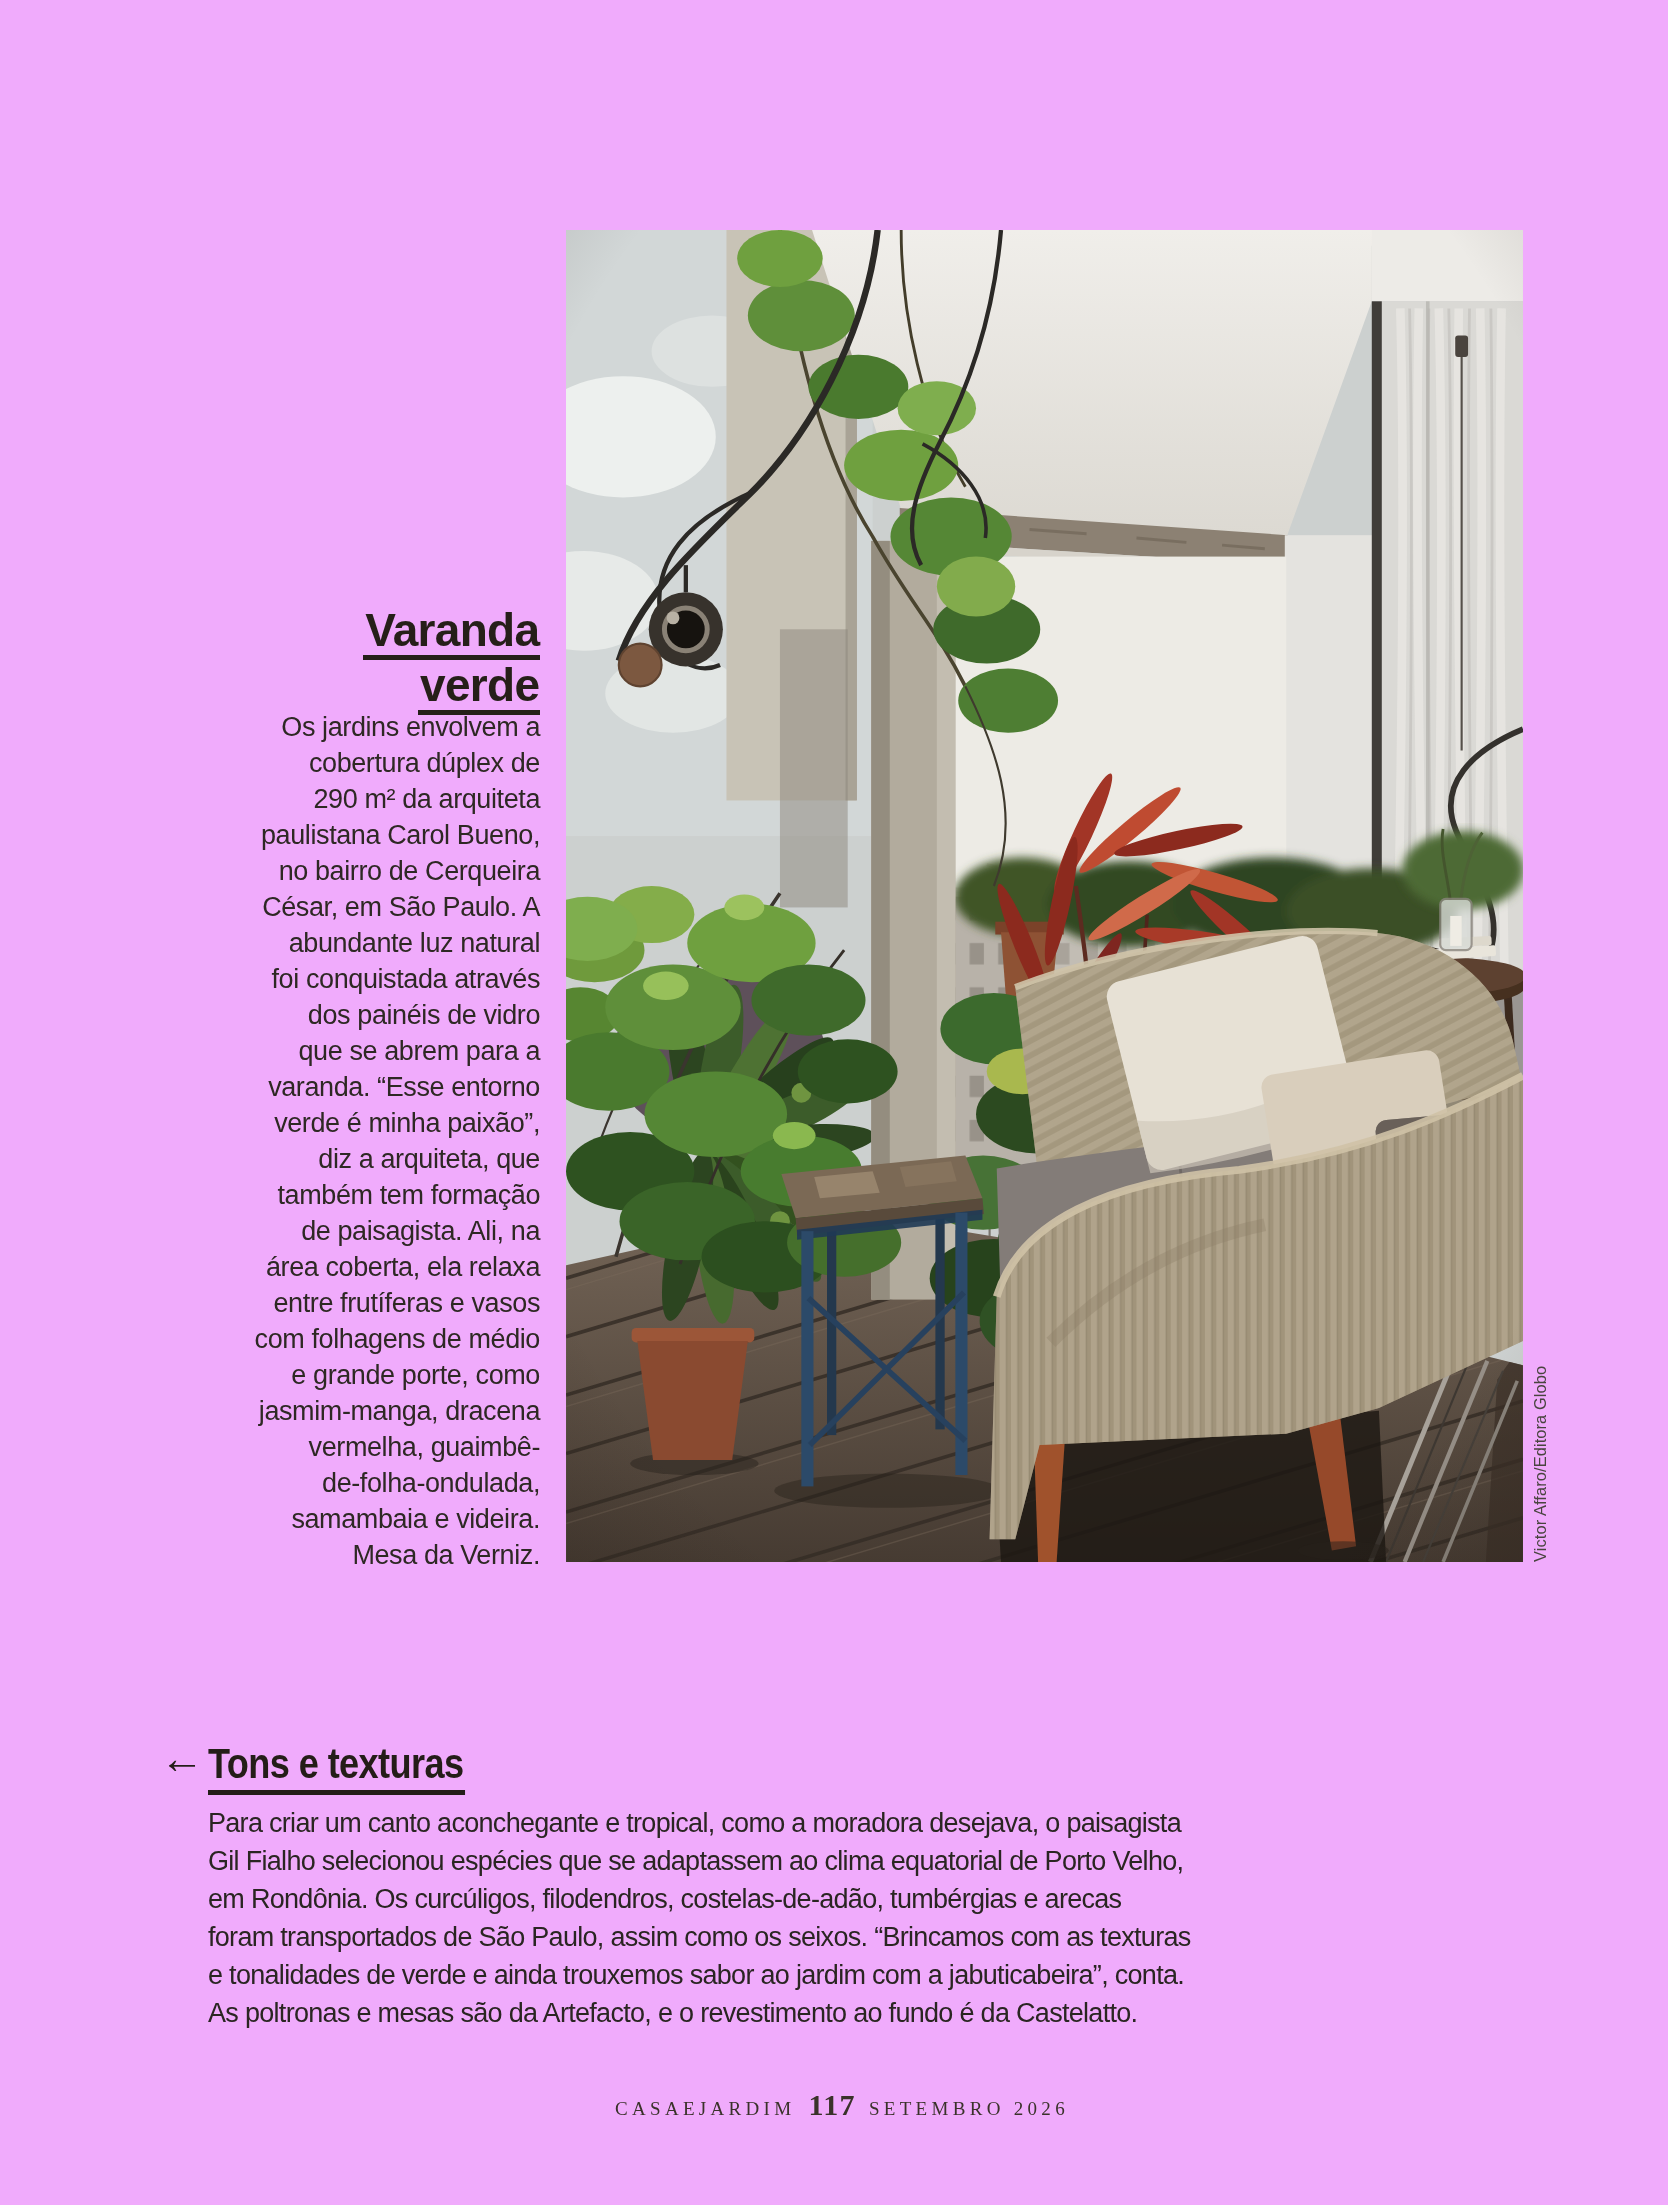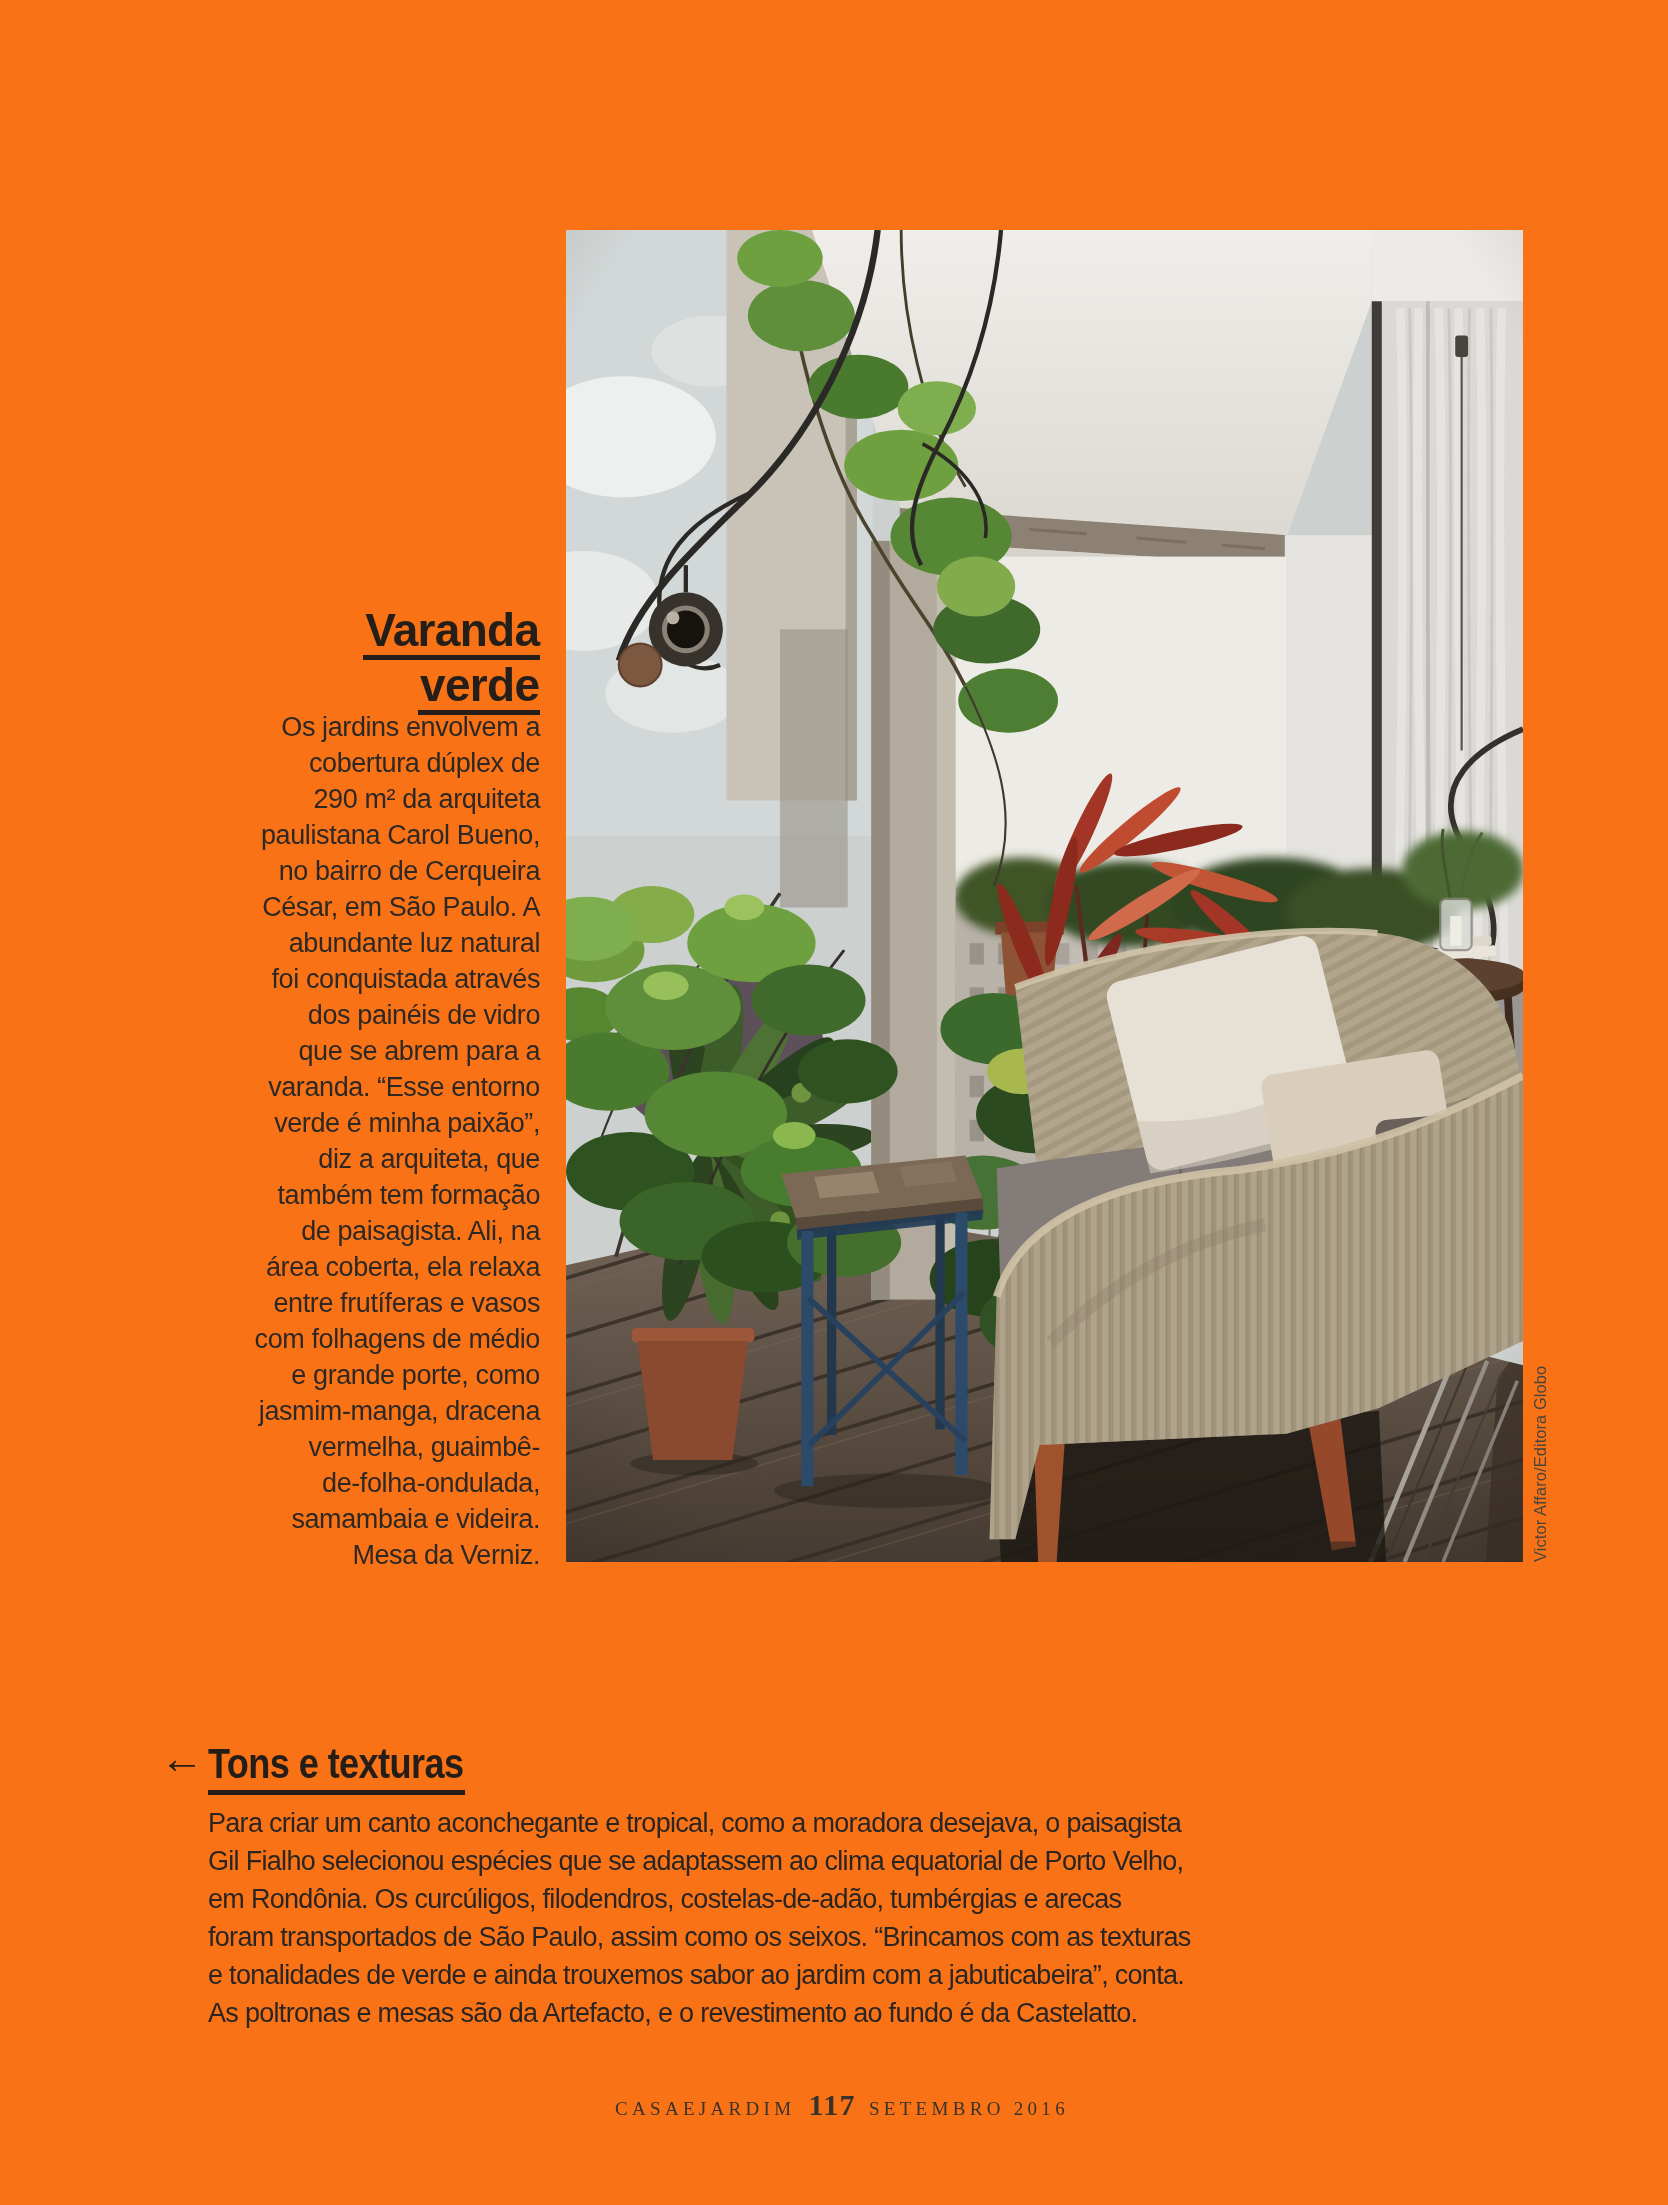--- a/index.html
+++ b/index.html
@@ -1,17 +1,17 @@
 <!DOCTYPE html>
 <html style="font-size:11.4px"><head>
 <meta charset="utf-8">
 <style>
   html,body{margin:0;padding:0;}
   body{width:1669px;height:2205px;background:#ffffff;font-family:"Liberation Sans",sans-serif;}
-  #page{position:relative;width:1669px;height:2205px;background:#f97316;overflow:hidden;}
+  #page{position:relative;width:1669px;height:2205px;background:#f0abfc;overflow:hidden;}
 
   
   #sidebar-title{position:absolute;left:214px;top:608px;width:326px;text-align:right;color:#261f19;}
   .title-line{display:inline-block;font-weight:800;font-size:46px;line-height:44px;letter-spacing:-0.7px;
       border-bottom:5.7px solid #261f19;padding:0 0.7px 2.9px 2.1px;}
   .title-line.first{margin-bottom:3.6px;}
   #sidebar-body{position:absolute;left:214px;top:709px;width:326px;text-align:right;color:#2e2824;
       font-size:27px;line-height:36px;letter-spacing:-0.4px;white-space:pre-line;}
 
   
@@ -453,17 +453,17 @@
 foram transportados de São Paulo, assim como os seixos. “Brincamos com as texturas
 e tonalidades de verde e ainda trouxemos sabor ao jardim com a jabuticabeira”, conta.
 As poltronas e mesas são da Artefacto, e o revestimento ao fundo é da Castelatto.</div>
   <div id="section-title-wrap">
     <span id="section-title">Tons e texturas</span>
   </div>
 
   <div id="footer">
     <span class="f-small">CASAEJARDIM</span>
     <span class="f-num">117</span>
-    <span class="f-small">SETEMBRO 2016</span>
+    <span class="f-small">SETEMBRO 2026</span>
   </div>
 
 </div>
 
 
 </body></html>

